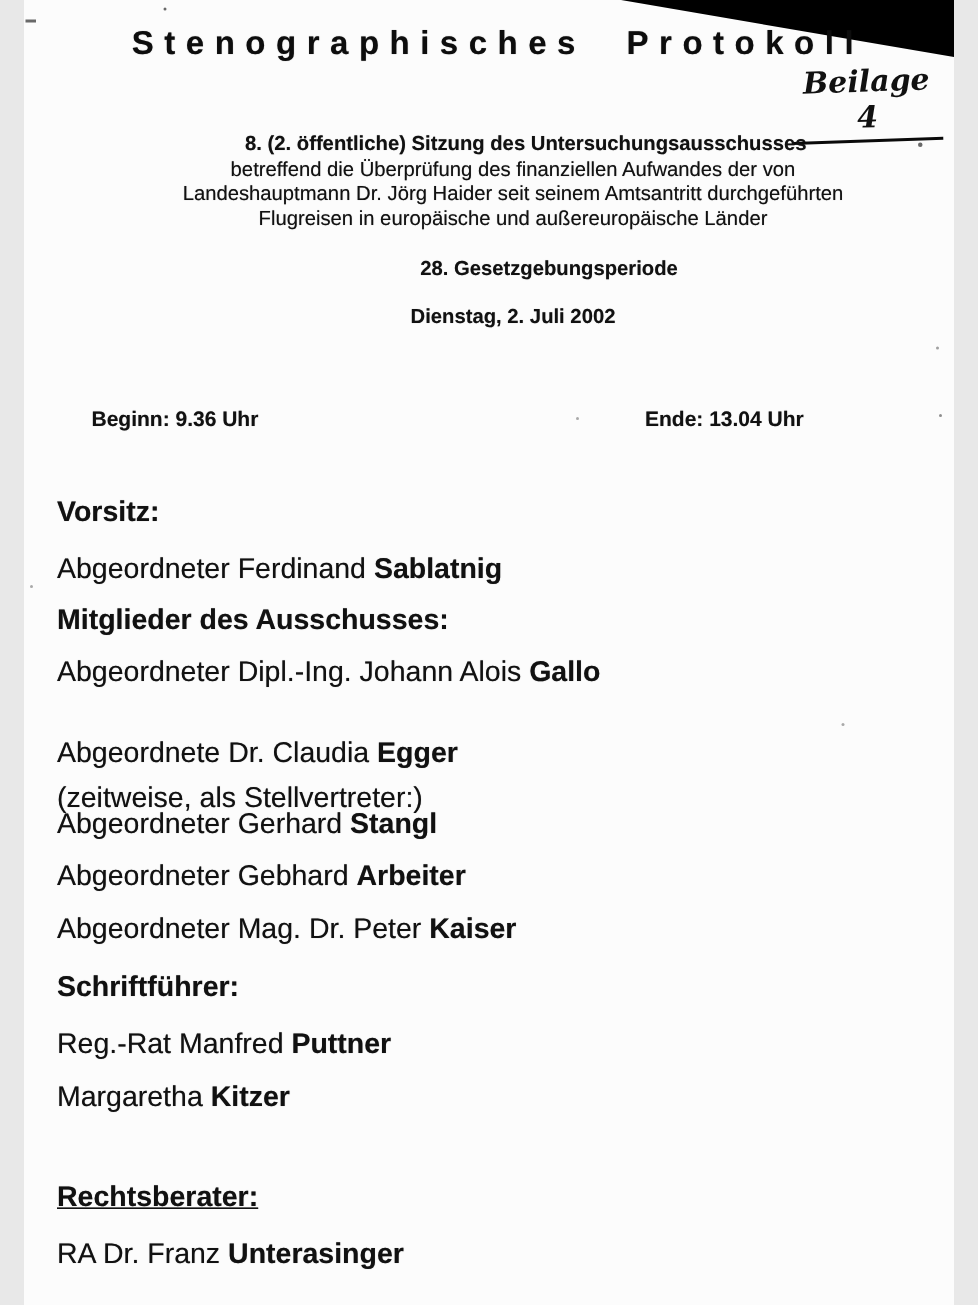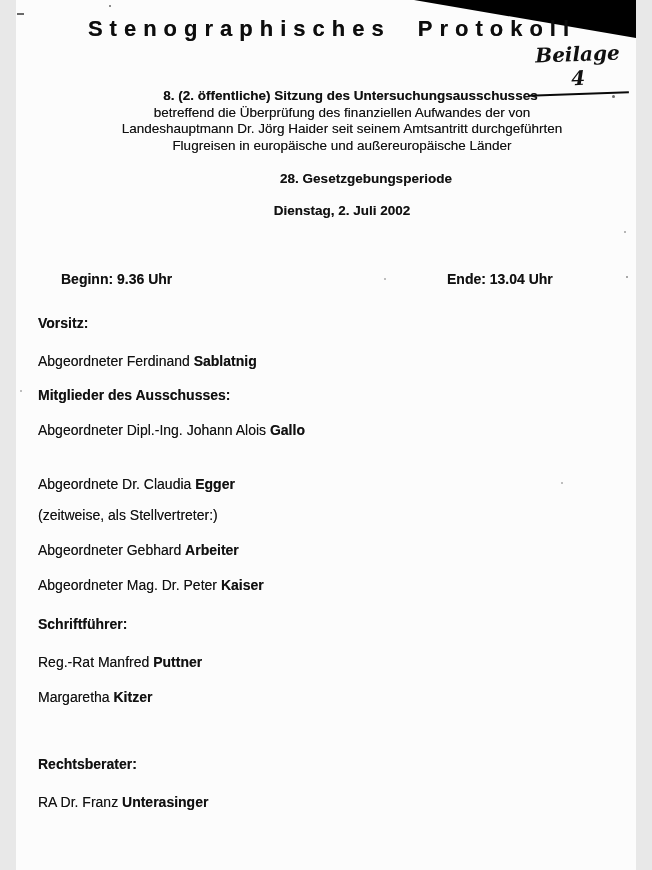--- a/index.html
+++ b/index.html
@@ -75,41 +75,41 @@
 
   .time {
     position: absolute;
     top: 271px;
     font-size: 14px;
     font-weight: bold;
     text-shadow: 0 0 0.5px rgba(0,0,0,0.45);
     padding-left: 23px;
   }
   .time.begin { left: 22px; }
-  .time.end   { left: 408px; }
+  .time.end   { left: 391px; }
 
   .roster {
     position: absolute;
-    top: 316px; left: 22px;
+    top: 334px; left: 22px;
     width: 600px;
-    font-size: 14px;
+    font-size: 19px;
     line-height: 15px;
     text-shadow: 0 0 0.5px rgba(0,0,0,0.5);
   }
   .roster .heading { font-weight: bold; }
   .roster .member b { font-weight: bold; }
   .roster .note-line { line-height: 16.5px; }
 
   .mt15 { margin-top: 15px; }
   .mt19 { margin-top: 19px; }
   .mt20 { margin-top: 20px; }
   .mt21 { margin-top: 39px; }
   .mt23 { margin-top: 23px; }
   .mt50 { margin-top: 24px; }
-  .mt52 { margin-top: 52px; }
+  .mt52 { margin-top: 52px; text-decoration: underline; }
 
   
   .speck {
     position: absolute;
     background: #444;
     border-radius: 50%;
     opacity: 0.8;
   }
   .speck.dash { border-radius: 0; }
 </style>
@@ -152,20 +152,21 @@
     <div class="member mt20">
       <span>Abgeordneter Dipl.-Ing. Johann Alois </span><b>Gallo</b>
     </div>
 
     <div class="member mt21">
       <span>Abgeordnete Dr. Claudia </span><b>Egger</b>
     </div>
 
     <div class="member mt15 note-line">
       <div>(zeitweise, als Stellvertreter:)</div>
+      <div><span>Abgeordneter Gerhard </span><b>Stangl</b></div>
     </div>
 
     <div class="member mt19">
       <span>Abgeordneter Gebhard </span><b>Arbeiter</b>
     </div>
 
     <div class="member mt20">
       <span>Abgeordneter Mag. Dr. Peter </span><b>Kaiser</b>
     </div>
 

